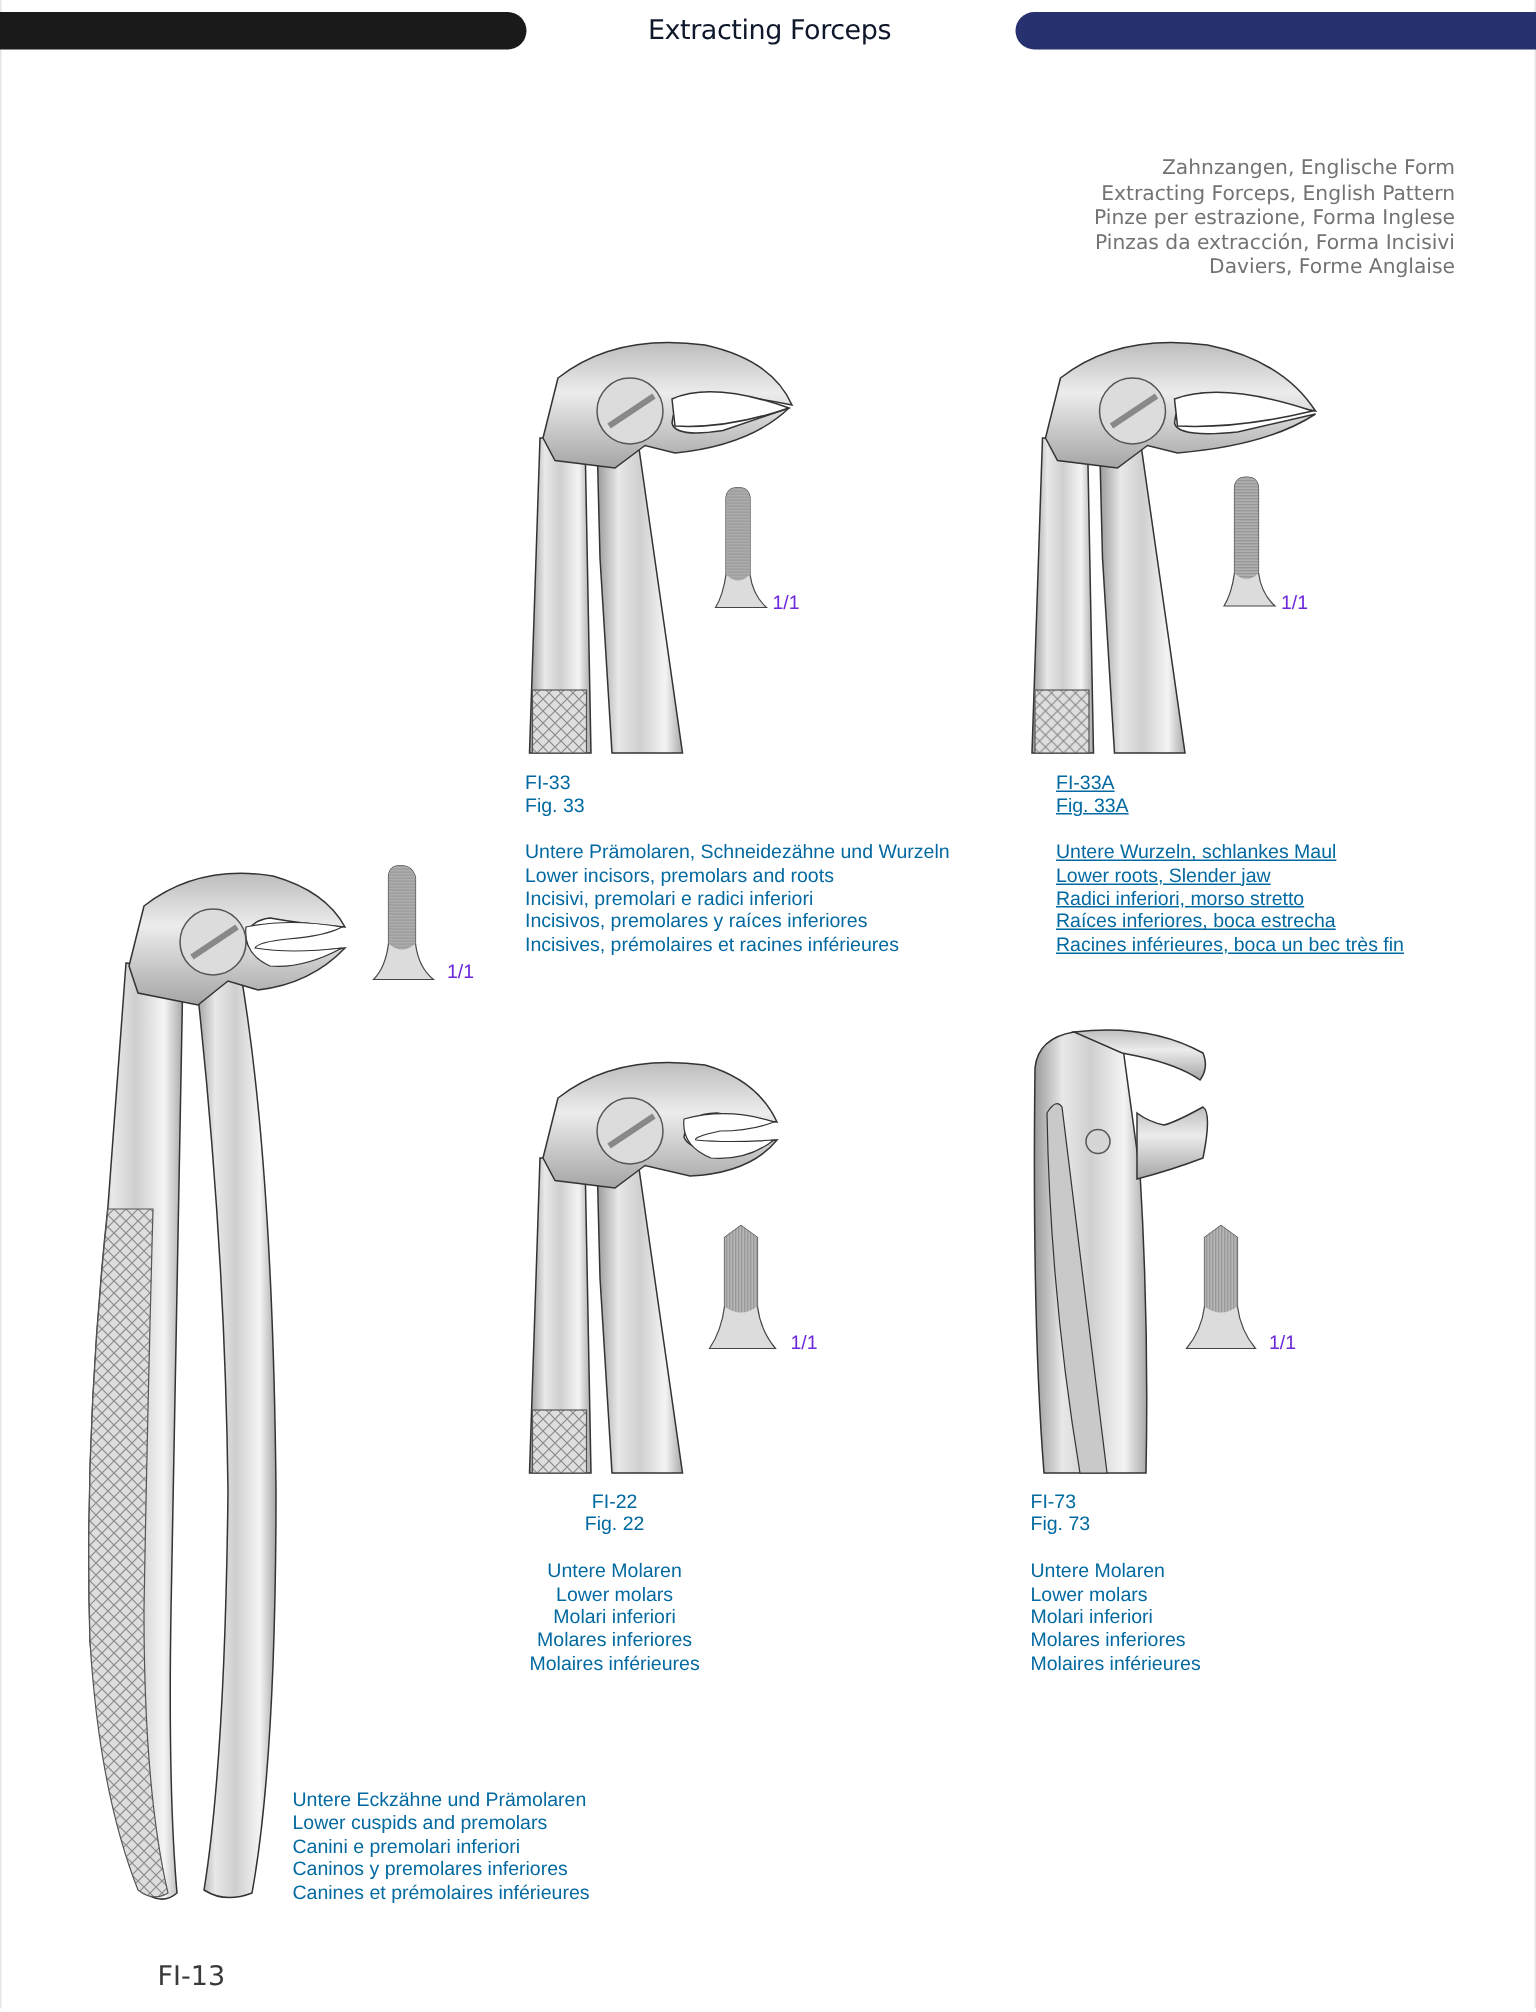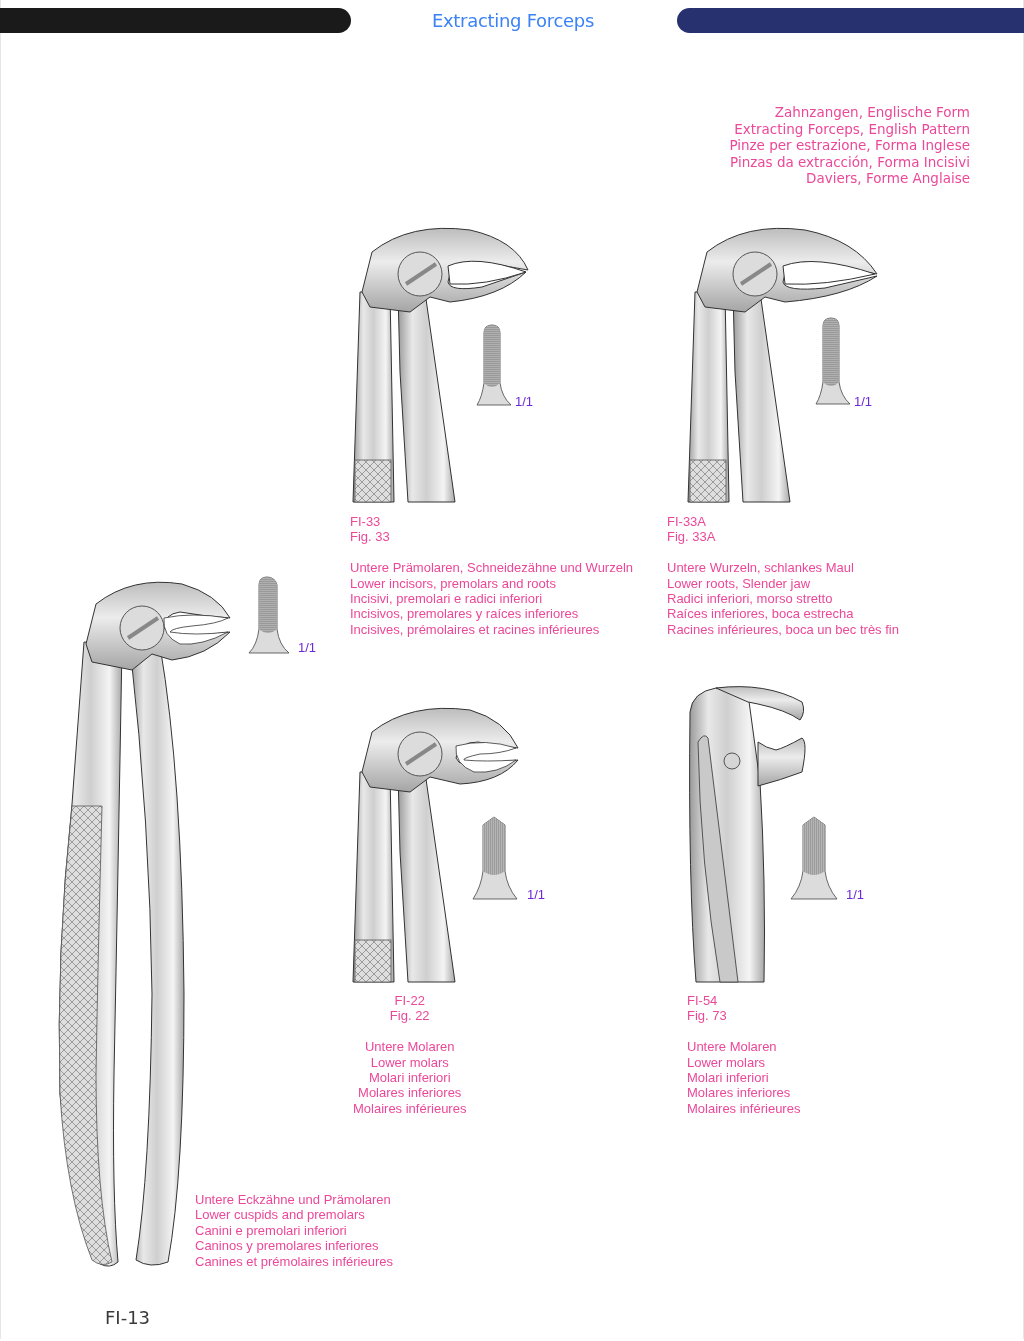--- a/index.html
+++ b/index.html
@@ -1,24 +1,24 @@
 <!DOCTYPE html>
 <html><head>
 <meta charset="utf-8">
 <style>
   html, body { margin:0; padding:0; }
   body { width:1024px; height:1341px; background:#ffffff; position:relative; overflow:hidden;
          font-family:"Liberation Sans", sans-serif; color:#3a3a3a; }
   .page-border { position:absolute; left:0; top:0; width:1022px; height:1339px; border-left:1px solid #e6e6e6; border-right:1px solid #e6e6e6; }
   .bar-left { position:absolute; left:0; top:8px; width:351px; height:25px; background:#1a1a1a; border-radius:0 13px 13px 0; }
   .bar-right { position:absolute; left:677px; top:8px; width:347px; height:25px; background:#27316f; border-radius:13px 0 0 13px; }
-  .header-title { position:absolute; left:351px; top:8px; width:324px; text-align:center; font-size:18px; line-height:25px; color:#3b82f6; font-family:"DejaVu Sans", sans-serif; letter-spacing:-0.3px; }
-  .subtitle-block { position:absolute; right:54px; top:104px; text-align:right; font-family:"DejaVu Sans", sans-serif; font-size:13.5px; line-height:16.6px; color:#ec4899; }
+  .header-title { position:absolute; left:351px; top:8px; width:324px; text-align:center; font-size:18px; line-height:25px; color:#0f172a; font-family:"DejaVu Sans", sans-serif; letter-spacing:-0.3px; }
+  .subtitle-block { position:absolute; right:54px; top:104px; text-align:right; font-family:"DejaVu Sans", sans-serif; font-size:13.5px; line-height:16.6px; color:#737373; }
   .subtitle-block div { white-space:nowrap; }
-  .caption { position:absolute; font-size:13px; line-height:15.4px; color:#ec4899; white-space:nowrap; }
+  .caption { position:absolute; font-size:13px; line-height:15.4px; color:#0369a1; white-space:nowrap; }
   .caption .gap { height:15.4px; }
   .ratio { position:absolute; font-size:13px; color:#6d28d9; }
   .footer { position:absolute; left:105px; top:1307px; font-size:18px; color:#3a3a3a; font-family:"DejaVu Sans", sans-serif; }
   .forceps { position:absolute; }
   .tip { position:absolute; }
   svg { display:block; overflow:visible; }
 </style>
 </head>
 <body>
 
@@ -112,21 +112,21 @@
     <line x1="56" y1="62" x2="86" y2="42" stroke="#888" stroke-width="4"></line>
   </svg>
 </div>
 <div class="tip" style="left:813px; top:318px;">
   <svg width="40" height="88" viewBox="0 0 40 88">
     <path d="M10 8 Q10 0 18 0 Q26 0 26 8 L26 64 Q28 78 37 86 L3 86 Q8 78 10 64 Z" fill="#dcdcdc" stroke="#444" stroke-width="0.8"></path>
     <path d="M10 8 Q10 0 18 0 Q26 0 26 8 L26 64 Q18 72 10 64 Z" fill="url(#serr)"></path>
   </svg>
 </div>
 <div class="ratio" style="left:854px; top:394px;">1/1</div>
-<div class="caption" style="left:667px; top:514px;">
+<div class="caption" style="left:704px; top:514px;text-decoration:underline;">
   <div>FI-33A</div>
   <div>Fig. 33A</div>
   <div class="gap"></div>
   <div>Untere Wurzeln, schlankes Maul</div>
   <div>Lower roots, Slender jaw</div>
   <div>Radici inferiori, morso stretto</div>
   <div>Raíces inferiores, boca estrecha</div>
   <div>Racines inférieures, boca un bec très fin</div>
 </div>
 
@@ -198,21 +198,21 @@
   </svg>
 </div>
 <div class="tip" style="left:790px; top:815px;">
   <svg width="52" height="86" viewBox="0 0 52 86">
     <path d="M13 10 L24 2 L35 10 L35 56 Q37 72 47 84 L1 84 Q11 72 13 56 Z" fill="#dcdcdc" stroke="#444" stroke-width="0.8"></path>
     <path d="M13 10 L24 2 L35 10 L35 56 Q24 64 13 56 Z" fill="url(#serrV)"></path>
   </svg>
 </div>
 <div class="ratio" style="left:846px; top:887px;">1/1</div>
 <div class="caption" style="left:687px; top:993px;">
-  <div>FI-54</div>
+  <div>FI-73</div>
   <div>Fig. 73</div>
   <div class="gap"></div>
   <div>Untere Molaren</div>
   <div>Lower molars</div>
   <div>Molari inferiori</div>
   <div>Molares inferiores</div>
   <div>Molaires inférieures</div>
 </div>
 
 <div class="footer">FI-13</div>

